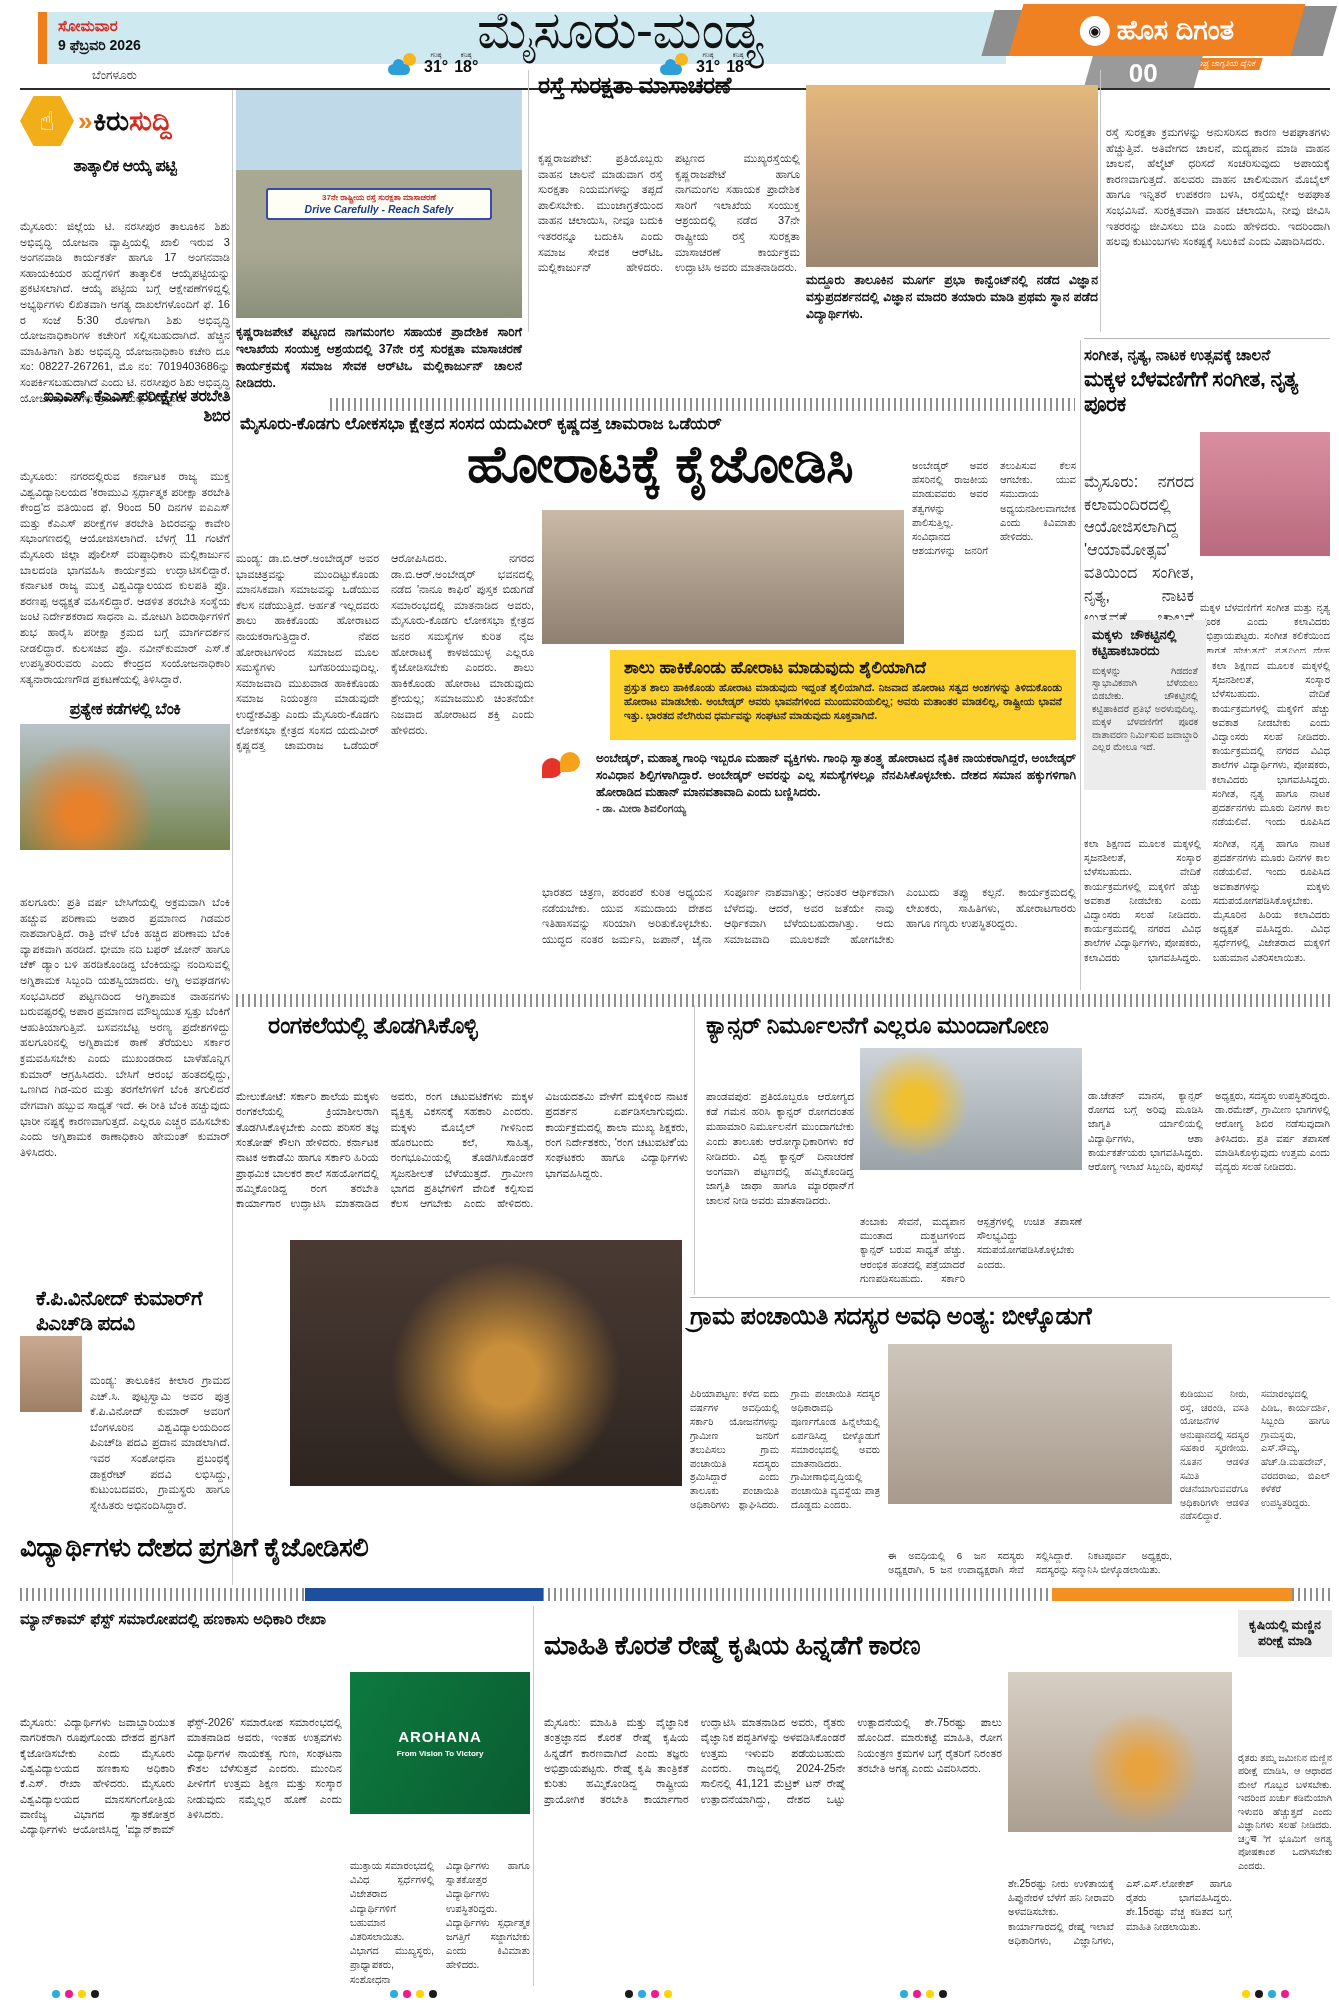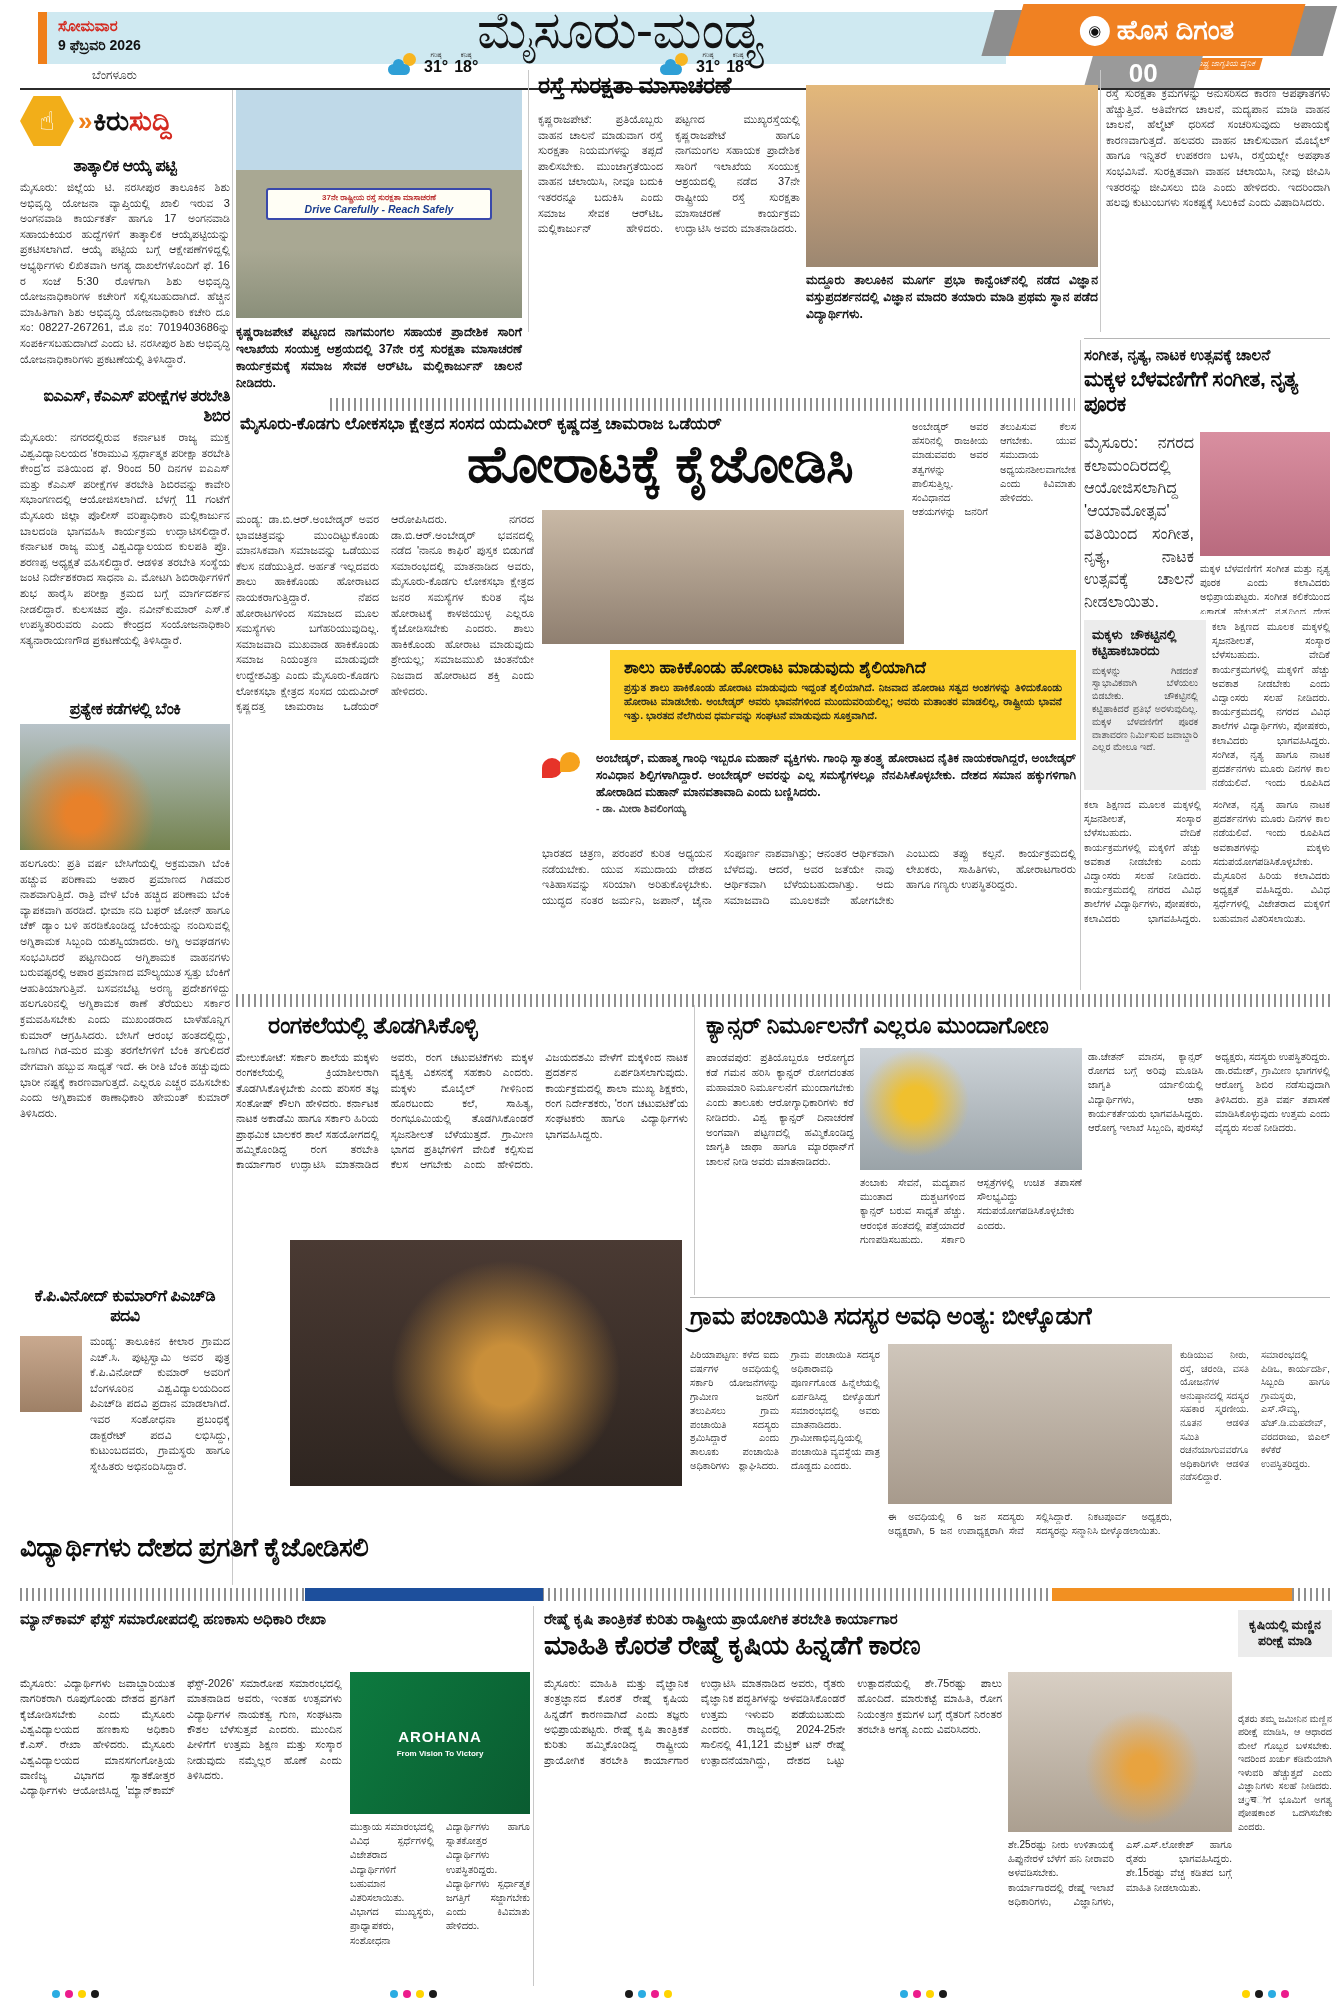--- a/index.html
+++ b/index.html
@@ -1,19 +1,19 @@
 <!DOCTYPE html>
 <html><head>
 <meta charset="utf-8">
 <style>
   html,body{margin:0;padding:0;background:#e8e8e8;}
   #page{position:relative;width:1339px;height:2009px;background:#ffffff;
         font-family:"Liberation Sans","DejaVu Sans",sans-serif;color:#1c1c1c;overflow:hidden;}
   .abs{position:absolute;}
-  .bodytxt{font-size:11px;line-height:1.42;text-align:justify;color:#222;}
+  .bodytxt{font-size:11px;line-height:1.42;text-align:justify;color:#222;margin-top:39px;}
   .cols2{column-count:2;column-gap:12px;}
   .cols3{column-count:3;column-gap:12px;}
   .caption{font-weight:bold;font-size:12.3px;line-height:1.38;color:#111;text-align:justify;}
   .headline{font-weight:800;color:#0d0d0d;letter-spacing:-0.5px;}
   .kicker{font-weight:bold;color:#101010;}
   .photo{background:#cfc6ba;}
   .vrule{position:absolute;width:1px;background:#c8c8c8;}
   .hrule{position:absolute;height:1px;background:#b5b5b5;}
   .comb{position:absolute;height:13px;background:repeating-linear-gradient(90deg,#8f8f8f 0 2px,transparent 2px 6px);}
   .combseg{position:absolute;height:13px;}
@@ -106,21 +106,21 @@
   <div class="abs headline" style="left:20px;top:157px;width:210px;text-align:center;font-size:16px;">ತಾತ್ಕಾಲಿಕ ಆಯ್ಕೆ ಪಟ್ಟಿ</div>
   <div class="abs bodytxt" style="left:20px;top:180px;width:210px;height:200px;overflow:hidden;">ಮೈಸೂರು: ಜಿಲ್ಲೆಯ ಟಿ. ನರಸೀಪುರ ತಾಲೂಕಿನ ಶಿಶು ಅಭಿವೃದ್ಧಿ ಯೋಜನಾ ವ್ಯಾಪ್ತಿಯಲ್ಲಿ ಖಾಲಿ ಇರುವ 3 ಅಂಗನವಾಡಿ ಕಾರ್ಯಕರ್ತೆ ಹಾಗೂ 17 ಅಂಗನವಾಡಿ ಸಹಾಯಕಿಯರ ಹುದ್ದೆಗಳಿಗೆ ತಾತ್ಕಾಲಿಕ ಆಯ್ಕೆಪಟ್ಟಿಯನ್ನು ಪ್ರಕಟಿಸಲಾಗಿದೆ. ಆಯ್ಕೆ ಪಟ್ಟಿಯ ಬಗ್ಗೆ ಆಕ್ಷೇಪಣೆಗಳಿದ್ದಲ್ಲಿ ಅಭ್ಯರ್ಥಿಗಳು ಲಿಖಿತವಾಗಿ ಅಗತ್ಯ ದಾಖಲೆಗಳೊಂದಿಗೆ ಫೆ. 16 ರ ಸಂಜೆ 5:30 ರೊಳಗಾಗಿ ಶಿಶು ಅಭಿವೃದ್ಧಿ ಯೋಜನಾಧಿಕಾರಿಗಳ ಕಚೇರಿಗೆ ಸಲ್ಲಿಸಬಹುದಾಗಿದೆ. ಹೆಚ್ಚಿನ ಮಾಹಿತಿಗಾಗಿ ಶಿಶು ಅಭಿವೃದ್ಧಿ ಯೋಜನಾಧಿಕಾರಿ ಕಚೇರಿ ದೂ ಸಂ: 08227-267261, ಮೊ ನಂ: 7019403686ನ್ನು ಸಂಪರ್ಕಿಸಬಹುದಾಗಿದೆ ಎಂದು ಟಿ. ನರಸೀಪುರ ಶಿಶು ಅಭಿವೃದ್ಧಿ ಯೋಜನಾಧಿಕಾರಿಗಳು ಪ್ರಕಟಣೆಯಲ್ಲಿ ತಿಳಿಸಿದ್ದಾರೆ.</div>
 
   <div class="abs headline" style="left:20px;top:386px;width:210px;text-align:right;font-size:16px;line-height:1.25;">ಐಎಎಸ್, ಕೆಎಎಸ್ ಪರೀಕ್ಷೆಗಳ ತರಬೇತಿ ಶಿಬಿರ</div>
   <div class="abs bodytxt" style="left:20px;top:430px;width:210px;height:266px;overflow:hidden;">ಮೈಸೂರು: ನಗರದಲ್ಲಿರುವ ಕರ್ನಾಟಕ ರಾಜ್ಯ ಮುಕ್ತ ವಿಶ್ವವಿದ್ಯಾನಿಲಯದ 'ಕರಾಮುವಿ ಸ್ಪರ್ಧಾತ್ಮಕ ಪರೀಕ್ಷಾ ತರಬೇತಿ ಕೇಂದ್ರ'ದ ವತಿಯಿಂದ ಫೆ. 9ರಿಂದ 50 ದಿನಗಳ ಐಎಎಸ್ ಮತ್ತು ಕೆಎಎಸ್ ಪರೀಕ್ಷೆಗಳ ತರಬೇತಿ ಶಿಬಿರವನ್ನು ಕಾವೇರಿ ಸಭಾಂಗಣದಲ್ಲಿ ಆಯೋಜಿಸಲಾಗಿದೆ. ಬೆಳಗ್ಗೆ 11 ಗಂಟೆಗೆ ಮೈಸೂರು ಜಿಲ್ಲಾ ಪೊಲೀಸ್ ವರಿಷ್ಠಾಧಿಕಾರಿ ಮಲ್ಲಿಕಾರ್ಜುನ ಬಾಲದಂಡಿ ಭಾಗವಹಿಸಿ ಕಾರ್ಯಕ್ರಮ ಉದ್ಘಾಟಿಸಲಿದ್ದಾರೆ. ಕರ್ನಾಟಕ ರಾಜ್ಯ ಮುಕ್ತ ವಿಶ್ವವಿದ್ಯಾಲಯದ ಕುಲಪತಿ ಪ್ರೊ. ಶರಣಪ್ಪ ಅಧ್ಯಕ್ಷತೆ ವಹಿಸಲಿದ್ದಾರೆ. ಆಡಳಿತ ತರಬೇತಿ ಸಂಸ್ಥೆಯ ಜಂಟಿ ನಿರ್ದೇಶಕರಾದ ಸಾಧನಾ ಎ. ಮೋಟಗಿ ಶಿಬಿರಾರ್ಥಿಗಳಿಗೆ ಶುಭ ಹಾರೈಸಿ ಪರೀಕ್ಷಾ ಕ್ರಮದ ಬಗ್ಗೆ ಮಾರ್ಗದರ್ಶನ ನೀಡಲಿದ್ದಾರೆ. ಕುಲಸಚಿವ ಪ್ರೊ. ನವೀನ್‌ಕುಮಾರ್ ಎಸ್.ಕೆ ಉಪಸ್ಥಿತರಿರುವರು ಎಂದು ಕೇಂದ್ರದ ಸಂಯೋಜನಾಧಿಕಾರಿ ಸತ್ಯನಾರಾಯಣಗೌಡ ಪ್ರಕಟಣೆಯಲ್ಲಿ ತಿಳಿಸಿದ್ದಾರೆ.</div>
 
   <div class="abs headline" style="left:20px;top:700px;width:210px;text-align:center;font-size:16px;">ಪ್ರತ್ಯೇಕ ಕಡೆಗಳಲ್ಲಿ ಬೆಂಕಿ</div>
   <div class="abs photo" style="left:20px;top:724px;width:210px;height:126px;background:radial-gradient(circle at 30% 72%,#e8812a 0 10%,rgba(232,129,42,0) 42%),linear-gradient(#b8c3c9,#74834f);"></div>
   <div class="abs bodytxt" style="left:20px;top:856px;width:210px;height:424px;overflow:hidden;">ಹಲಗೂರು: ಪ್ರತಿ ವರ್ಷ ಬೇಸಿಗೆಯಲ್ಲಿ ಅಕ್ರಮವಾಗಿ ಬೆಂಕಿ ಹಚ್ಚುವ ಪರಿಣಾಮ ಅಪಾರ ಪ್ರಮಾಣದ ಗಿಡಮರ ನಾಶವಾಗುತ್ತಿದೆ. ರಾತ್ರಿ ವೇಳೆ ಬೆಂಕಿ ಹಚ್ಚಿದ ಪರಿಣಾಮ ಬೆಂಕಿ ವ್ಯಾಪಕವಾಗಿ ಹರಡಿದೆ. ಭೀಮಾ ನದಿ ಬಫರ್ ಜೋನ್ ಹಾಗೂ ಚೆಕ್ ಡ್ಯಾಂ ಬಳಿ ಹರಡಿಕೊಂಡಿದ್ದ ಬೆಂಕಿಯನ್ನು ನಂದಿಸುವಲ್ಲಿ ಅಗ್ನಿಶಾಮಕ ಸಿಬ್ಬಂದಿ ಯಶಸ್ವಿಯಾದರು. ಅಗ್ನಿ ಅವಘಡಗಳು ಸಂಭವಿಸಿದರೆ ಪಟ್ಟಣದಿಂದ ಅಗ್ನಿಶಾಮಕ ವಾಹನಗಳು ಬರುವಷ್ಟರಲ್ಲಿ ಅಪಾರ ಪ್ರಮಾಣದ ಮೌಲ್ಯಯುತ ಸ್ವತ್ತು ಬೆಂಕಿಗೆ ಆಹುತಿಯಾಗುತ್ತಿವೆ. ಬಸವನಬೆಟ್ಟ ಅರಣ್ಯ ಪ್ರದೇಶಗಳಿದ್ದು ಹಲಗೂರಿನಲ್ಲಿ ಅಗ್ನಿಶಾಮಕ ಠಾಣೆ ತೆರೆಯಲು ಸರ್ಕಾರ ಕ್ರಮವಹಿಸಬೇಕು ಎಂದು ಮುಖಂಡರಾದ ಬಾಳೆಹೊನ್ನಿಗ ಕುಮಾರ್ ಆಗ್ರಹಿಸಿದರು. ಬೇಸಿಗೆ ಆರಂಭ ಹಂತದಲ್ಲಿದ್ದು, ಒಣಗಿದ ಗಿಡ-ಮರ ಮತ್ತು ತರಗೆಲೆಗಳಿಗೆ ಬೆಂಕಿ ತಗುಲಿದರೆ ವೇಗವಾಗಿ ಹಬ್ಬುವ ಸಾಧ್ಯತೆ ಇದೆ. ಈ ರೀತಿ ಬೆಂಕಿ ಹಚ್ಚುವುದು ಭಾರೀ ನಷ್ಟಕ್ಕೆ ಕಾರಣವಾಗುತ್ತದೆ. ಎಲ್ಲರೂ ಎಚ್ಚರ ವಹಿಸಬೇಕು ಎಂದು ಅಗ್ನಿಶಾಮಕ ಠಾಣಾಧಿಕಾರಿ ಹೇಮಂತ್ ಕುಮಾರ್ ತಿಳಿಸಿದರು.</div>
 
-  <div class="abs headline" style="left:20px;top:1286px;width:210px;text-align:center;font-size:16px;line-height:1.25;">ಕೆ.ಪಿ.ವಿನೋದ್ ಕುಮಾರ್‌ಗೆ ಪಿಎಚ್‌ಡಿ ಪದವಿ</div>
+  <div class="abs headline" style="left:36px;top:1286px;width:210px;font-size:20px;line-height:1.25;">ಕೆ.ಪಿ.ವಿನೋದ್ ಕುಮಾರ್‌ಗೆ ಪಿಎಚ್‌ಡಿ ಪದವಿ</div>
   <div class="abs photo" style="left:20px;top:1336px;width:62px;height:76px;background:linear-gradient(#c9a98f,#9e8066);"></div>
   <div class="abs bodytxt" style="left:90px;top:1334px;width:140px;height:245px;overflow:hidden;">ಮಂಡ್ಯ: ತಾಲೂಕಿನ ಕೀಲಾರ ಗ್ರಾಮದ ಎಚ್.ಸಿ. ಪುಟ್ಟಸ್ವಾಮಿ ಅವರ ಪುತ್ರ ಕೆ.ಪಿ.ವಿನೋದ್ ಕುಮಾರ್ ಅವರಿಗೆ ಬೆಂಗಳೂರಿನ ವಿಶ್ವವಿದ್ಯಾಲಯದಿಂದ ಪಿಎಚ್‌ಡಿ ಪದವಿ ಪ್ರದಾನ ಮಾಡಲಾಗಿದೆ. ಇವರ ಸಂಶೋಧನಾ ಪ್ರಬಂಧಕ್ಕೆ ಡಾಕ್ಟರೇಟ್ ಪದವಿ ಲಭಿಸಿದ್ದು, ಕುಟುಂಬದವರು, ಗ್ರಾಮಸ್ಥರು ಹಾಗೂ ಸ್ನೇಹಿತರು ಅಭಿನಂದಿಸಿದ್ದಾರೆ.</div>
 
   <div class="abs photo" style="left:236px;top:90px;width:286px;height:228px;background:linear-gradient(#bfd9e8 0 35%,#a9a893 35% 70%,#8a8f7a);display:flex;align-items:center;justify-content:center;">
     <div class="banner" style="width:210px;">
       <div style="font-size:8px;font-weight:bold;color:#b33;">37ನೇ ರಾಷ್ಟ್ರೀಯ ರಸ್ತೆ ಸುರಕ್ಷತಾ ಮಾಸಾಚರಣೆ</div>
       <div style="font-size:10.5px;font-weight:bold;font-style:italic;color:#1a3c8f;">Drive Carefully - Reach Safely</div>
     </div>
   </div>
   <div class="abs caption" style="left:236px;top:324px;width:286px;">ಕೃಷ್ಣರಾಜಪೇಟೆ ಪಟ್ಟಣದ ನಾಗಮಂಗಲ ಸಹಾಯಕ ಪ್ರಾದೇಶಿಕ ಸಾರಿಗೆ ಇಲಾಖೆಯ ಸಂಯುಕ್ತ ಆಶ್ರಯದಲ್ಲಿ 37ನೇ ರಸ್ತೆ ಸುರಕ್ಷತಾ ಮಾಸಾಚರಣೆ ಕಾರ್ಯಕ್ರಮಕ್ಕೆ ಸಮಾಜ ಸೇವಕ ಆರ್‌ಟಿಒ ಮಲ್ಲಿಕಾರ್ಜುನ್ ಚಾಲನೆ ನೀಡಿದರು.</div>
@@ -205,21 +205,20 @@
 
   <div class="abs kicker" style="left:20px;top:1610px;width:510px;font-size:15px;">ಮ್ಯಾನ್‌ಕಾಮ್ ಫೆಸ್ಟ್ ಸಮಾರೋಪದಲ್ಲಿ ಹಣಕಾಸು ಅಧಿಕಾರಿ ರೇಖಾ</div>
   <div class="abs headline" style="left:20px;top:1532px;width:510px;font-size:26px;">ವಿದ್ಯಾರ್ಥಿಗಳು ದೇಶದ ಪ್ರಗತಿಗೆ ಕೈಜೋಡಿಸಲಿ</div>
   <div class="abs bodytxt cols2" style="left:20px;top:1676px;width:322px;height:308px;overflow:hidden;font-size:10.8px;">ಮೈಸೂರು: ವಿದ್ಯಾರ್ಥಿಗಳು ಜವಾಬ್ದಾರಿಯುತ ನಾಗರಿಕರಾಗಿ ರೂಪುಗೊಂಡು ದೇಶದ ಪ್ರಗತಿಗೆ ಕೈಜೋಡಿಸಬೇಕು ಎಂದು ಮೈಸೂರು ವಿಶ್ವವಿದ್ಯಾಲಯದ ಹಣಕಾಸು ಅಧಿಕಾರಿ ಕೆ.ಎಸ್. ರೇಖಾ ಹೇಳಿದರು. ಮೈಸೂರು ವಿಶ್ವವಿದ್ಯಾಲಯದ ಮಾನಸಗಂಗೋತ್ರಿಯ ವಾಣಿಜ್ಯ ವಿಭಾಗದ ಸ್ನಾತಕೋತ್ತರ ವಿದ್ಯಾರ್ಥಿಗಳು ಆಯೋಜಿಸಿದ್ದ 'ಮ್ಯಾನ್‌ಕಾಮ್ ಫೆಸ್ಟ್-2026' ಸಮಾರೋಪ ಸಮಾರಂಭದಲ್ಲಿ ಮಾತನಾಡಿದ ಅವರು, ಇಂತಹ ಉತ್ಸವಗಳು ವಿದ್ಯಾರ್ಥಿಗಳ ನಾಯಕತ್ವ ಗುಣ, ಸಂಘಟನಾ ಕೌಶಲ ಬೆಳೆಸುತ್ತವೆ ಎಂದರು. ಮುಂದಿನ ಪೀಳಿಗೆಗೆ ಉತ್ತಮ ಶಿಕ್ಷಣ ಮತ್ತು ಸಂಸ್ಕಾರ ನೀಡುವುದು ನಮ್ಮೆಲ್ಲರ ಹೊಣೆ ಎಂದು ತಿಳಿಸಿದರು.</div>
   <div class="abs photo" style="left:350px;top:1672px;width:180px;height:142px;background:linear-gradient(120deg,#0d7a3f,#0a5c31);display:flex;flex-direction:column;align-items:center;justify-content:center;gap:4px;">
     <div class="photo-label" style="font-size:15px;letter-spacing:1px;">AROHANA</div>
     <div class="photo-label" style="font-size:8px;">From Vision To Victory</div>
   </div>
   <div class="abs bodytxt cols2" style="left:350px;top:1820px;width:180px;height:164px;overflow:hidden;font-size:10px;">ಮುಕ್ತಾಯ ಸಮಾರಂಭದಲ್ಲಿ ವಿವಿಧ ಸ್ಪರ್ಧೆಗಳಲ್ಲಿ ವಿಜೇತರಾದ ವಿದ್ಯಾರ್ಥಿಗಳಿಗೆ ಬಹುಮಾನ ವಿತರಿಸಲಾಯಿತು. ವಿಭಾಗದ ಮುಖ್ಯಸ್ಥರು, ಪ್ರಾಧ್ಯಾಪಕರು, ಸಂಶೋಧನಾ ವಿದ್ಯಾರ್ಥಿಗಳು ಹಾಗೂ ಸ್ನಾತಕೋತ್ತರ ವಿದ್ಯಾರ್ಥಿಗಳು ಉಪಸ್ಥಿತರಿದ್ದರು. ವಿದ್ಯಾರ್ಥಿಗಳು ಸ್ಪರ್ಧಾತ್ಮಕ ಜಗತ್ತಿಗೆ ಸಜ್ಜಾಗಬೇಕು ಎಂದು ಕಿವಿಮಾತು ಹೇಳಿದರು.</div>
 
-  <div class="abs kicker" style="left:544px;top:1610px;width:690px;font-size:15px;">ರೇಷ್ಮೆ ಕೃಷಿ ತಾಂತ್ರಿಕತೆ ಕುರಿತು ರಾಷ್ಟ್ರೀಯ ಪ್ರಾಯೋಗಿಕ ತರಬೇತಿ ಕಾರ್ಯಾಗಾರ</div>
   <div class="abs headline" style="left:544px;top:1630px;width:690px;font-size:26px;">ಮಾಹಿತಿ ಕೊರತೆ ರೇಷ್ಮೆ ಕೃಷಿಯ ಹಿನ್ನಡೆಗೆ ಕಾರಣ</div>
   <div class="abs bodytxt cols3" style="left:544px;top:1676px;width:458px;height:308px;overflow:hidden;font-size:10.8px;">ಮೈಸೂರು: ಮಾಹಿತಿ ಮತ್ತು ವೈಜ್ಞಾನಿಕ ತಂತ್ರಜ್ಞಾನದ ಕೊರತೆ ರೇಷ್ಮೆ ಕೃಷಿಯ ಹಿನ್ನಡೆಗೆ ಕಾರಣವಾಗಿದೆ ಎಂದು ತಜ್ಞರು ಅಭಿಪ್ರಾಯಪಟ್ಟರು. ರೇಷ್ಮೆ ಕೃಷಿ ತಾಂತ್ರಿಕತೆ ಕುರಿತು ಹಮ್ಮಿಕೊಂಡಿದ್ದ ರಾಷ್ಟ್ರೀಯ ಪ್ರಾಯೋಗಿಕ ತರಬೇತಿ ಕಾರ್ಯಾಗಾರ ಉದ್ಘಾಟಿಸಿ ಮಾತನಾಡಿದ ಅವರು, ರೈತರು ವೈಜ್ಞಾನಿಕ ಪದ್ಧತಿಗಳನ್ನು ಅಳವಡಿಸಿಕೊಂಡರೆ ಉತ್ತಮ ಇಳುವರಿ ಪಡೆಯಬಹುದು ಎಂದರು. ರಾಜ್ಯದಲ್ಲಿ 2024-25ನೇ ಸಾಲಿನಲ್ಲಿ 41,121 ಮೆಟ್ರಿಕ್ ಟನ್ ರೇಷ್ಮೆ ಉತ್ಪಾದನೆಯಾಗಿದ್ದು, ದೇಶದ ಒಟ್ಟು ಉತ್ಪಾದನೆಯಲ್ಲಿ ಶೇ.75ರಷ್ಟು ಪಾಲು ಹೊಂದಿದೆ. ಮಾರುಕಟ್ಟೆ ಮಾಹಿತಿ, ರೋಗ ನಿಯಂತ್ರಣ ಕ್ರಮಗಳ ಬಗ್ಗೆ ರೈತರಿಗೆ ನಿರಂತರ ತರಬೇತಿ ಅಗತ್ಯ ಎಂದು ವಿವರಿಸಿದರು.</div>
   <div class="abs photo" style="left:1008px;top:1672px;width:224px;height:160px;background:radial-gradient(circle at 60% 60%,#e8a33f 0 8%,rgba(232,163,63,0) 35%),linear-gradient(#d8cfc4,#ab9f90);"></div>
   <div class="abs bodytxt cols2" style="left:1008px;top:1838px;width:224px;height:146px;overflow:hidden;font-size:10px;">ಶೇ.25ರಷ್ಟು ನೀರು ಉಳಿತಾಯಕ್ಕೆ ಹಿಪ್ಪುನೇರಳೆ ಬೆಳೆಗೆ ಹನಿ ನೀರಾವರಿ ಅಳವಡಿಸಬೇಕು. ಕಾರ್ಯಾಗಾರದಲ್ಲಿ ರೇಷ್ಮೆ ಇಲಾಖೆ ಅಧಿಕಾರಿಗಳು, ವಿಜ್ಞಾನಿಗಳು, ಎಸ್.ಎಸ್.ಲೋಕೇಶ್ ಹಾಗೂ ರೈತರು ಭಾಗವಹಿಸಿದ್ದರು. ಶೇ.15ರಷ್ಟು ವೆಚ್ಚ ಕಡಿತದ ಬಗ್ಗೆ ಮಾಹಿತಿ ನೀಡಲಾಯಿತು.</div>
   <div class="abs graybox" style="left:1238px;top:1610px;width:94px;box-sizing:border-box;">
     <div style="font-size:12.5px;font-weight:800;line-height:1.25;text-align:center;color:#101010;">ಕೃಷಿಯಲ್ಲಿ ಮಣ್ಣಿನ ಪರೀಕ್ಷೆ ಮಾಡಿ</div>
   </div>
   <div class="abs bodytxt" style="left:1238px;top:1712px;width:94px;height:272px;overflow:hidden;font-size:9.5px;">ರೈತರು ತಮ್ಮ ಜಮೀನಿನ ಮಣ್ಣಿನ ಪರೀಕ್ಷೆ ಮಾಡಿಸಿ, ಆ ಆಧಾರದ ಮೇಲೆ ಗೊಬ್ಬರ ಬಳಸಬೇಕು. ಇದರಿಂದ ಖರ್ಚು ಕಡಿಮೆಯಾಗಿ ಇಳುವರಿ ಹೆಚ್ಚುತ್ತದೆ ಎಂದು ವಿಜ್ಞಾನಿಗಳು ಸಲಹೆ ನೀಡಿದರು. ಚुचಿಗೆ ಭೂಮಿಗೆ ಅಗತ್ಯ ಪೋಷಕಾಂಶ ಒದಗಿಸಬೇಕು ಎಂದರು.</div>
 
   <div class="dotgroup" style="left:52px;top:1990px;">

